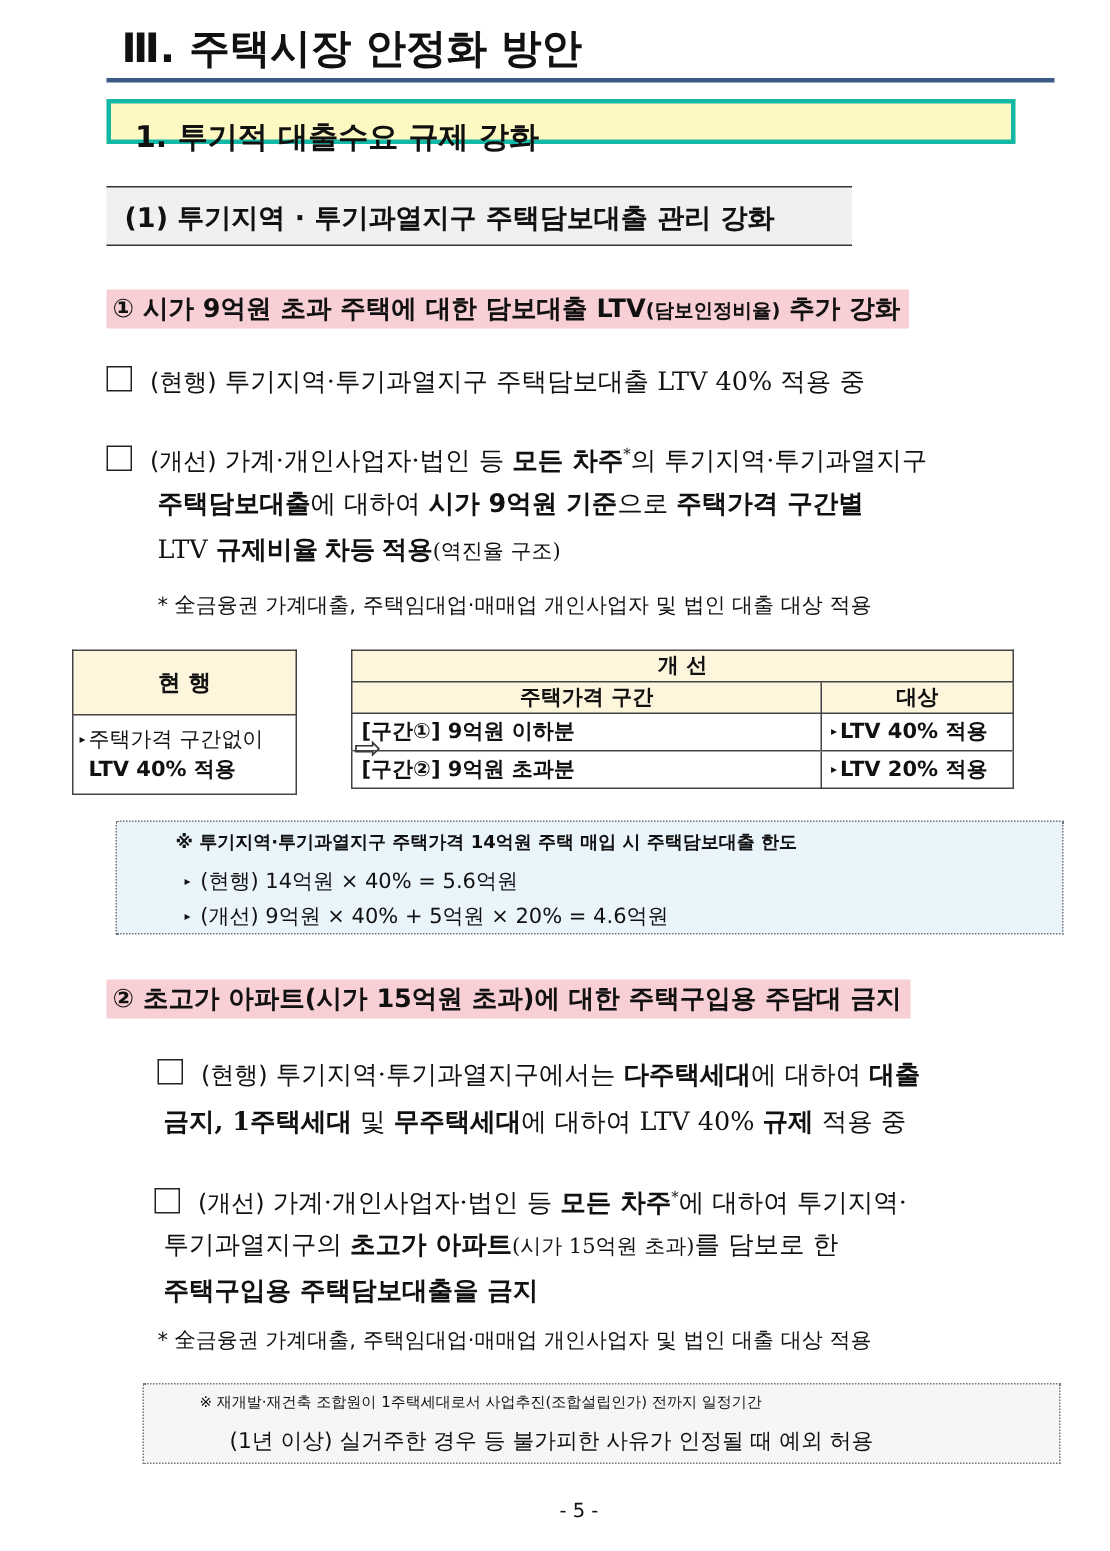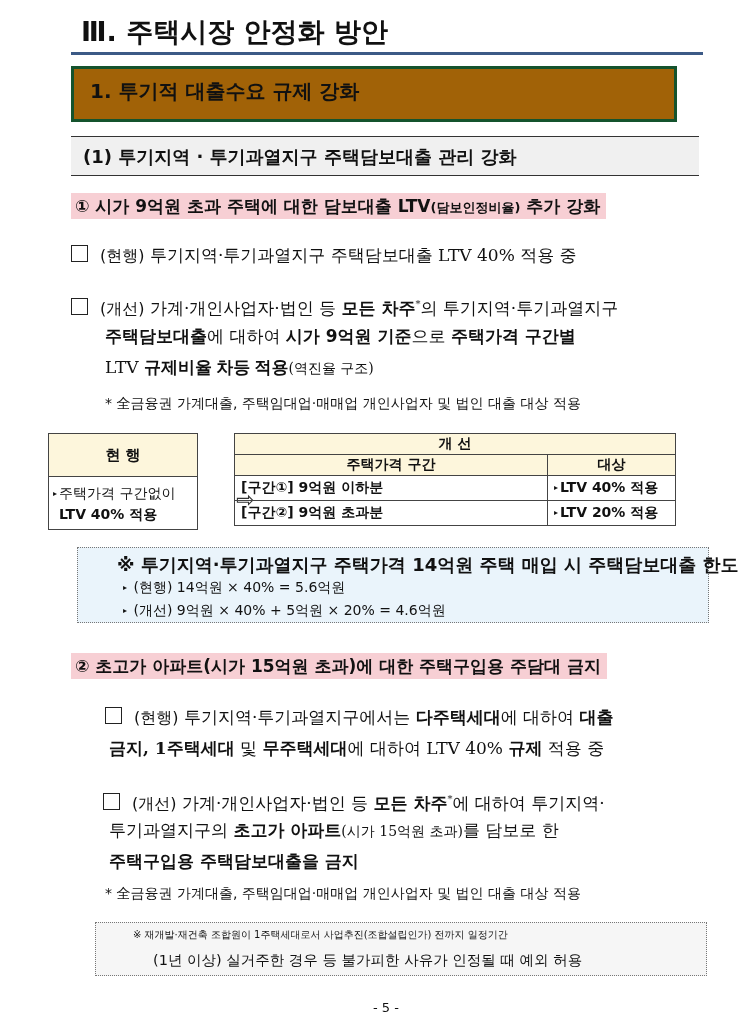--- a/index.html
+++ b/index.html
@@ -4,25 +4,25 @@
 <style>
   html, body { margin:0; padding:0; background:#ffffff; }
   body { width:740px; height:1034px; position:relative; overflow:hidden;
          font-family:"DejaVu Sans", "Liberation Sans", sans-serif; color:#111; }
   .abs { position:absolute;margin-left:33px; }
   .serif { font-family:"DejaVu Serif", "Liberation Serif", serif; }
 
   .chapter-title { left:48px; top:14px; font-size:27px; font-weight:bold; letter-spacing:0px; }
   .chapter-rule { left:38px; top:52px; width:632px; height:3px; background:#3c5a86; }
 
-  .section-box { left:38px; top:66px; width:606px; height:56px; background:#a16207;
-                 border:3px solid #14532d; box-sizing:border-box; }
+  .section-box { left:38px; top:66px; width:606px; height:30px; background:#fef9c3;
+                 border:3px solid #14b8a6; box-sizing:border-box; }
   .section-box span { position:absolute; left:16px; top:9px; font-size:20px; font-weight:bold; }
 
-  .sub-box { left:38px; top:136px; width:628px; height:40px; background:#f0f0f0;
+  .sub-box { left:38px; top:124px; width:497px; height:40px; background:#f0f0f0;
              border-top:1.5px solid #333; border-bottom:1.5px solid #333; box-sizing:border-box; }
   .sub-box span { position:absolute; left:12px; top:8px; font-size:18px; font-weight:bold; }
 
   .hl-head { left:38px; top:193px; height:26px; background:#f7cfd4; padding:0 6px 0 4px;
              font-size:17px; font-weight:bold; line-height:26px; white-space:nowrap; }
   .hl-head .small { font-size:13px; }
 
   .bullet-line { font-size:17px; line-height:28px; white-space:nowrap; }
   .sq { display:inline-block; width:15px; height:15px; border:1.3px solid #222; vertical-align:-1px; margin-right:12px; }
   .b { font-weight:bold; }
@@ -110,21 +110,21 @@
     <td style="border-bottom:1px dotted #888;"><span class="tri">▸</span><span class="b">LTV 40% 적용</span></td>
   </tr>
   <tr>
     <td class="b">[구간②] 9억원 초과분</td>
     <td><span class="tri">▸</span><span class="b">LTV 20% 적용</span></td>
   </tr>
 </tbody>
   </table>
 
 <div class="abs calc-box">
-  <div class="abs" style="left:6px; top:5px; font-size:18px; font-weight:bold; white-space:nowrap;">※ 투기지역·투기과열지구 주택가격 14억원 주택 매입 시 주택담보대출 한도</div>
+  <div class="abs" style="left:6px; top:5px; font-size:12px; font-weight:bold; white-space:nowrap;">※ 투기지역·투기과열지구 주택가격 14억원 주택 매입 시 주택담보대출 한도</div>
   <div class="abs" style="left:12px; top:31px; font-size:14px; white-space:nowrap;"><span class="tri">▸</span> <span>(현행) 14억원 × 40% = 5.6억원</span></div>
   <div class="abs" style="left:12px; top:54px; font-size:14px; white-space:nowrap;"><span class="tri">▸</span> <span>(개선) 9억원 × 40% + 5억원 × 20% = 4.6억원</span></div>
 </div>
 
 <div class="abs hl-head" style="top:653px;">② 초고가 아파트(시가 15억원 초과)에 대한 주택구입용 주담대 금지</div>
 
 <div class="abs bullet-line serif" style="left:38px; top:703px;padding-left:34px;">
   <span class="sq"></span><span style="font-family:'DejaVu Sans',sans-serif;font-size:16px">(현행)</span><span> 투기지역·투기과열지구에서는 </span><span class="b" style="font-family:'DejaVu Sans',sans-serif">다주택세대</span><span>에 대하여 </span><span class="b" style="font-family:'DejaVu Sans',sans-serif">대출</span>
 </div>
 <div class="abs bullet-line serif" style="left:76px; top:734px;">

